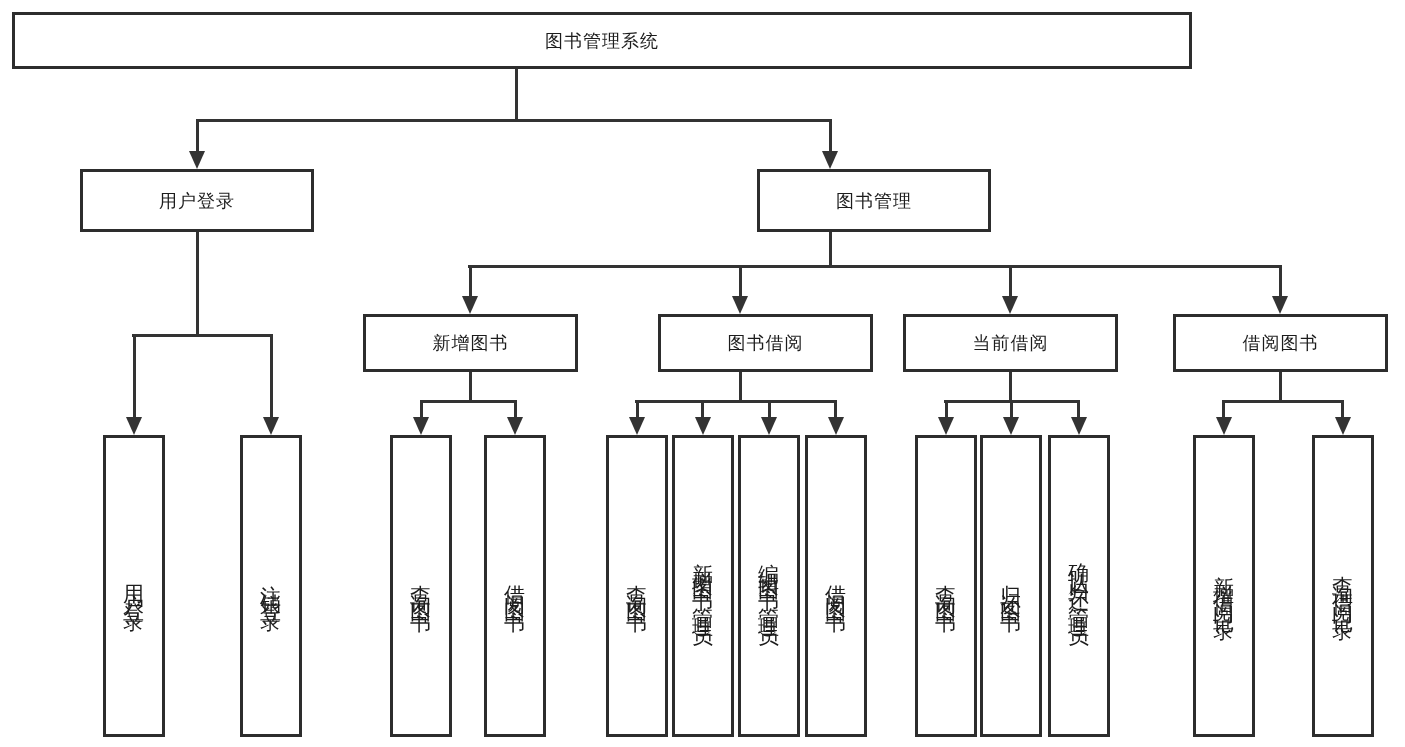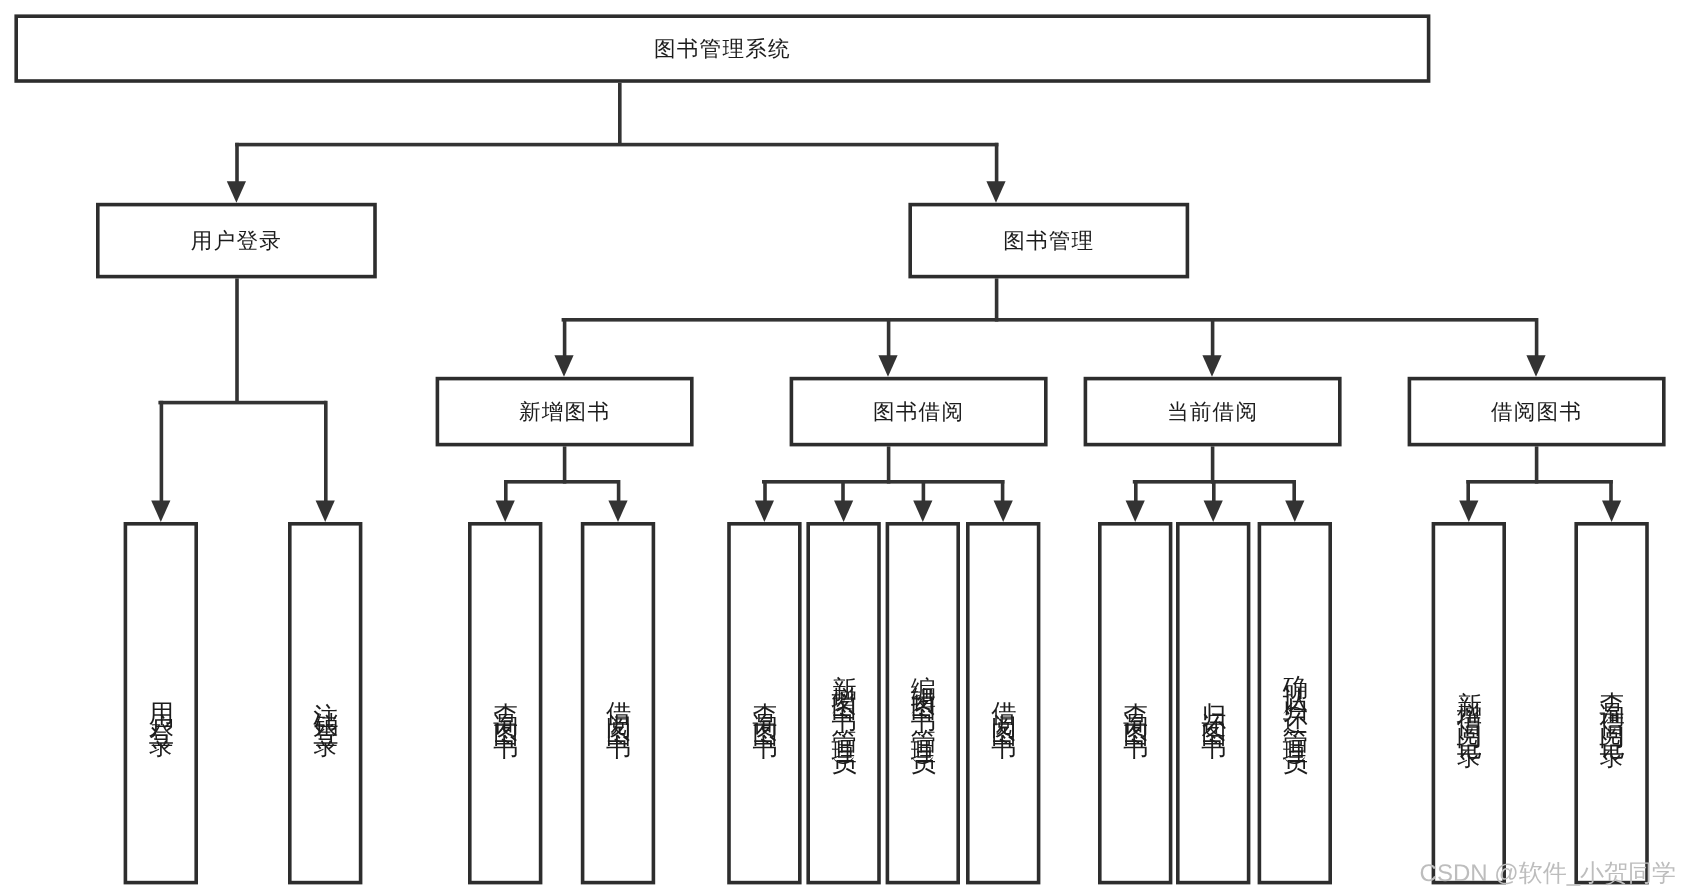--- a/index.html
+++ b/index.html
@@ -26,21 +26,20 @@
   }
   .watermark {
     position:absolute; left:1183px; top:714px; z-index:6;
     color:var(--watermark,#bdbdbd); font-size:20px; white-space:nowrap;
   }
 </style>
 </head>
 <body>
 
 <div class="canvas" style="--background: #ffffff; --line: #333333; --border: #2d2d2d; --text: #1c1c1c; --watermark: #bdbdbd;">
-  <span class="watermark">CSDN @软件_小贺同学</span>
 <div class="line" style="left: 515px; top: 68px; width: 3px; height: 53px;"></div>
     <div class="line" style="left: 196px; top: 119px; width: 636px; height: 3px;"></div>
     <div class="line" style="left: 196px; top: 119px; width: 3px; height: 34px;"></div>
     <div class="line" style="left: 829px; top: 119px; width: 3px; height: 34px;"></div>
     <div class="line" style="left: 196px; top: 231px; width: 3px; height: 105px;"></div>
     <div class="line" style="left: 132px; top: 334px; width: 140px; height: 3px;"></div>
     <div class="line" style="left: 133px; top: 334px; width: 3px; height: 84px;"></div>
     <div class="line" style="left: 270px; top: 334px; width: 3px; height: 84px;"></div>
     <div class="line" style="left: 829px; top: 231px; width: 3px; height: 37px;"></div>
     <div class="line" style="left: 468px; top: 265px; width: 813px; height: 3px;"></div>

